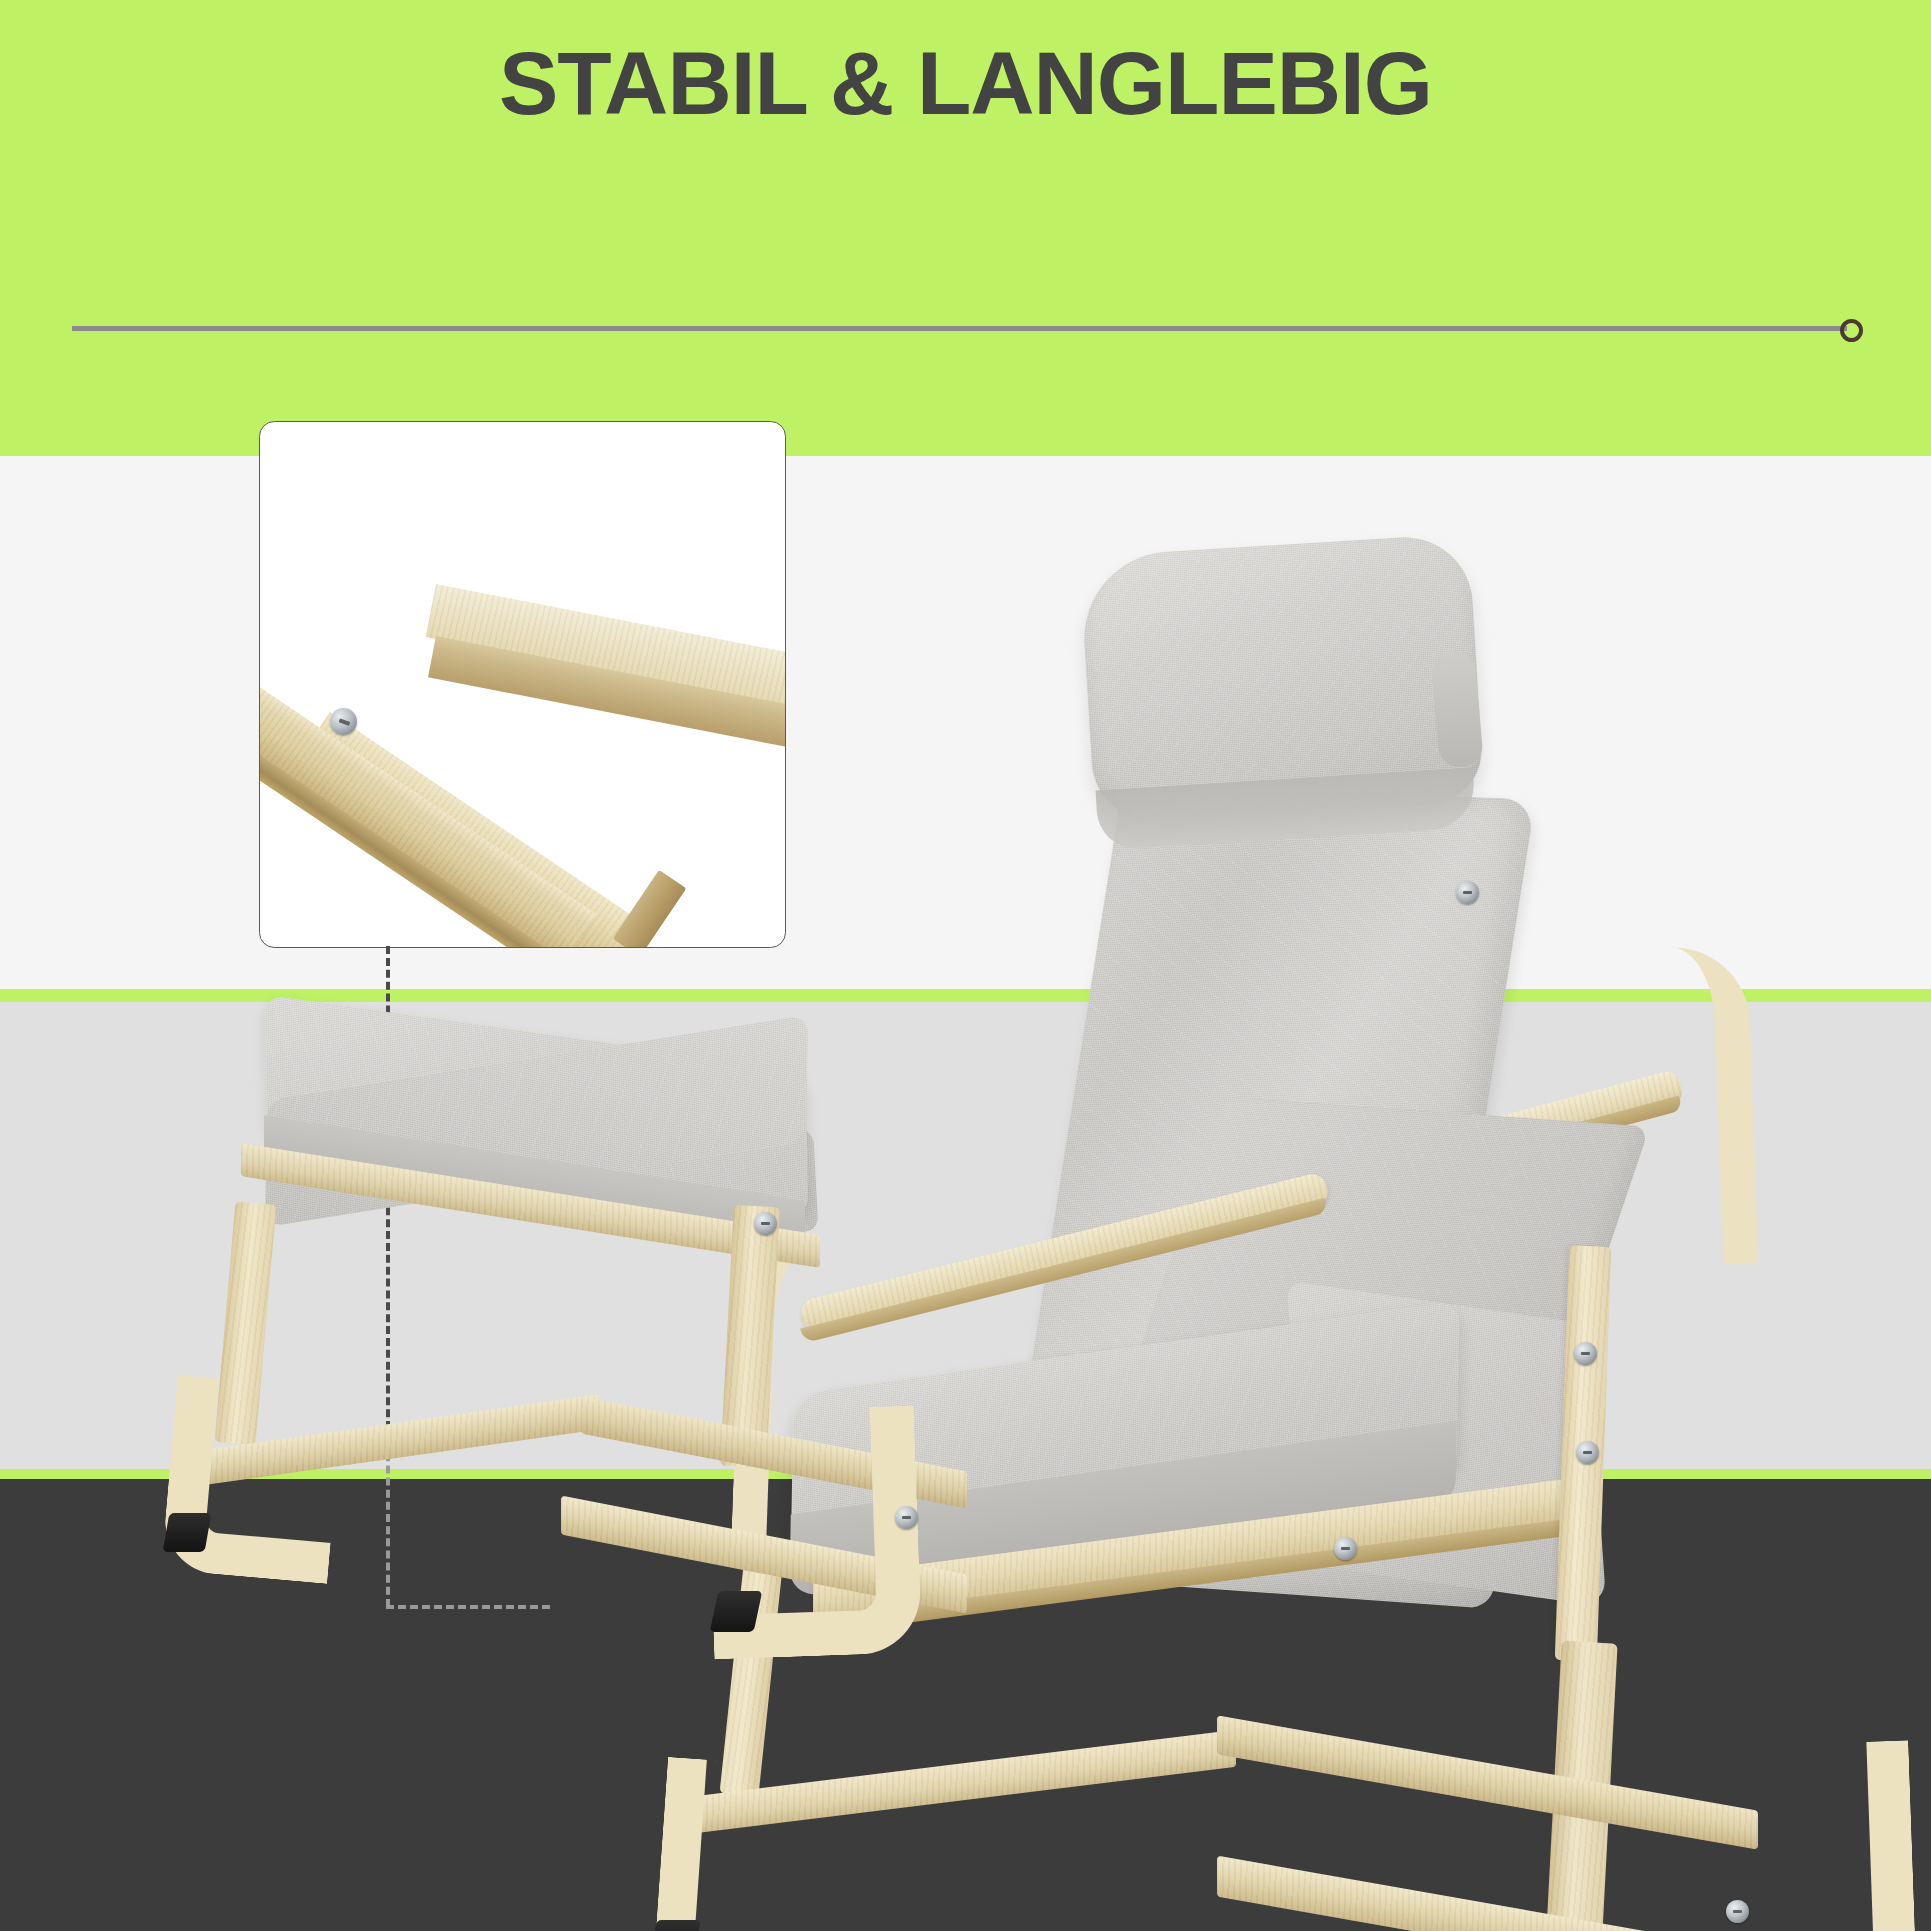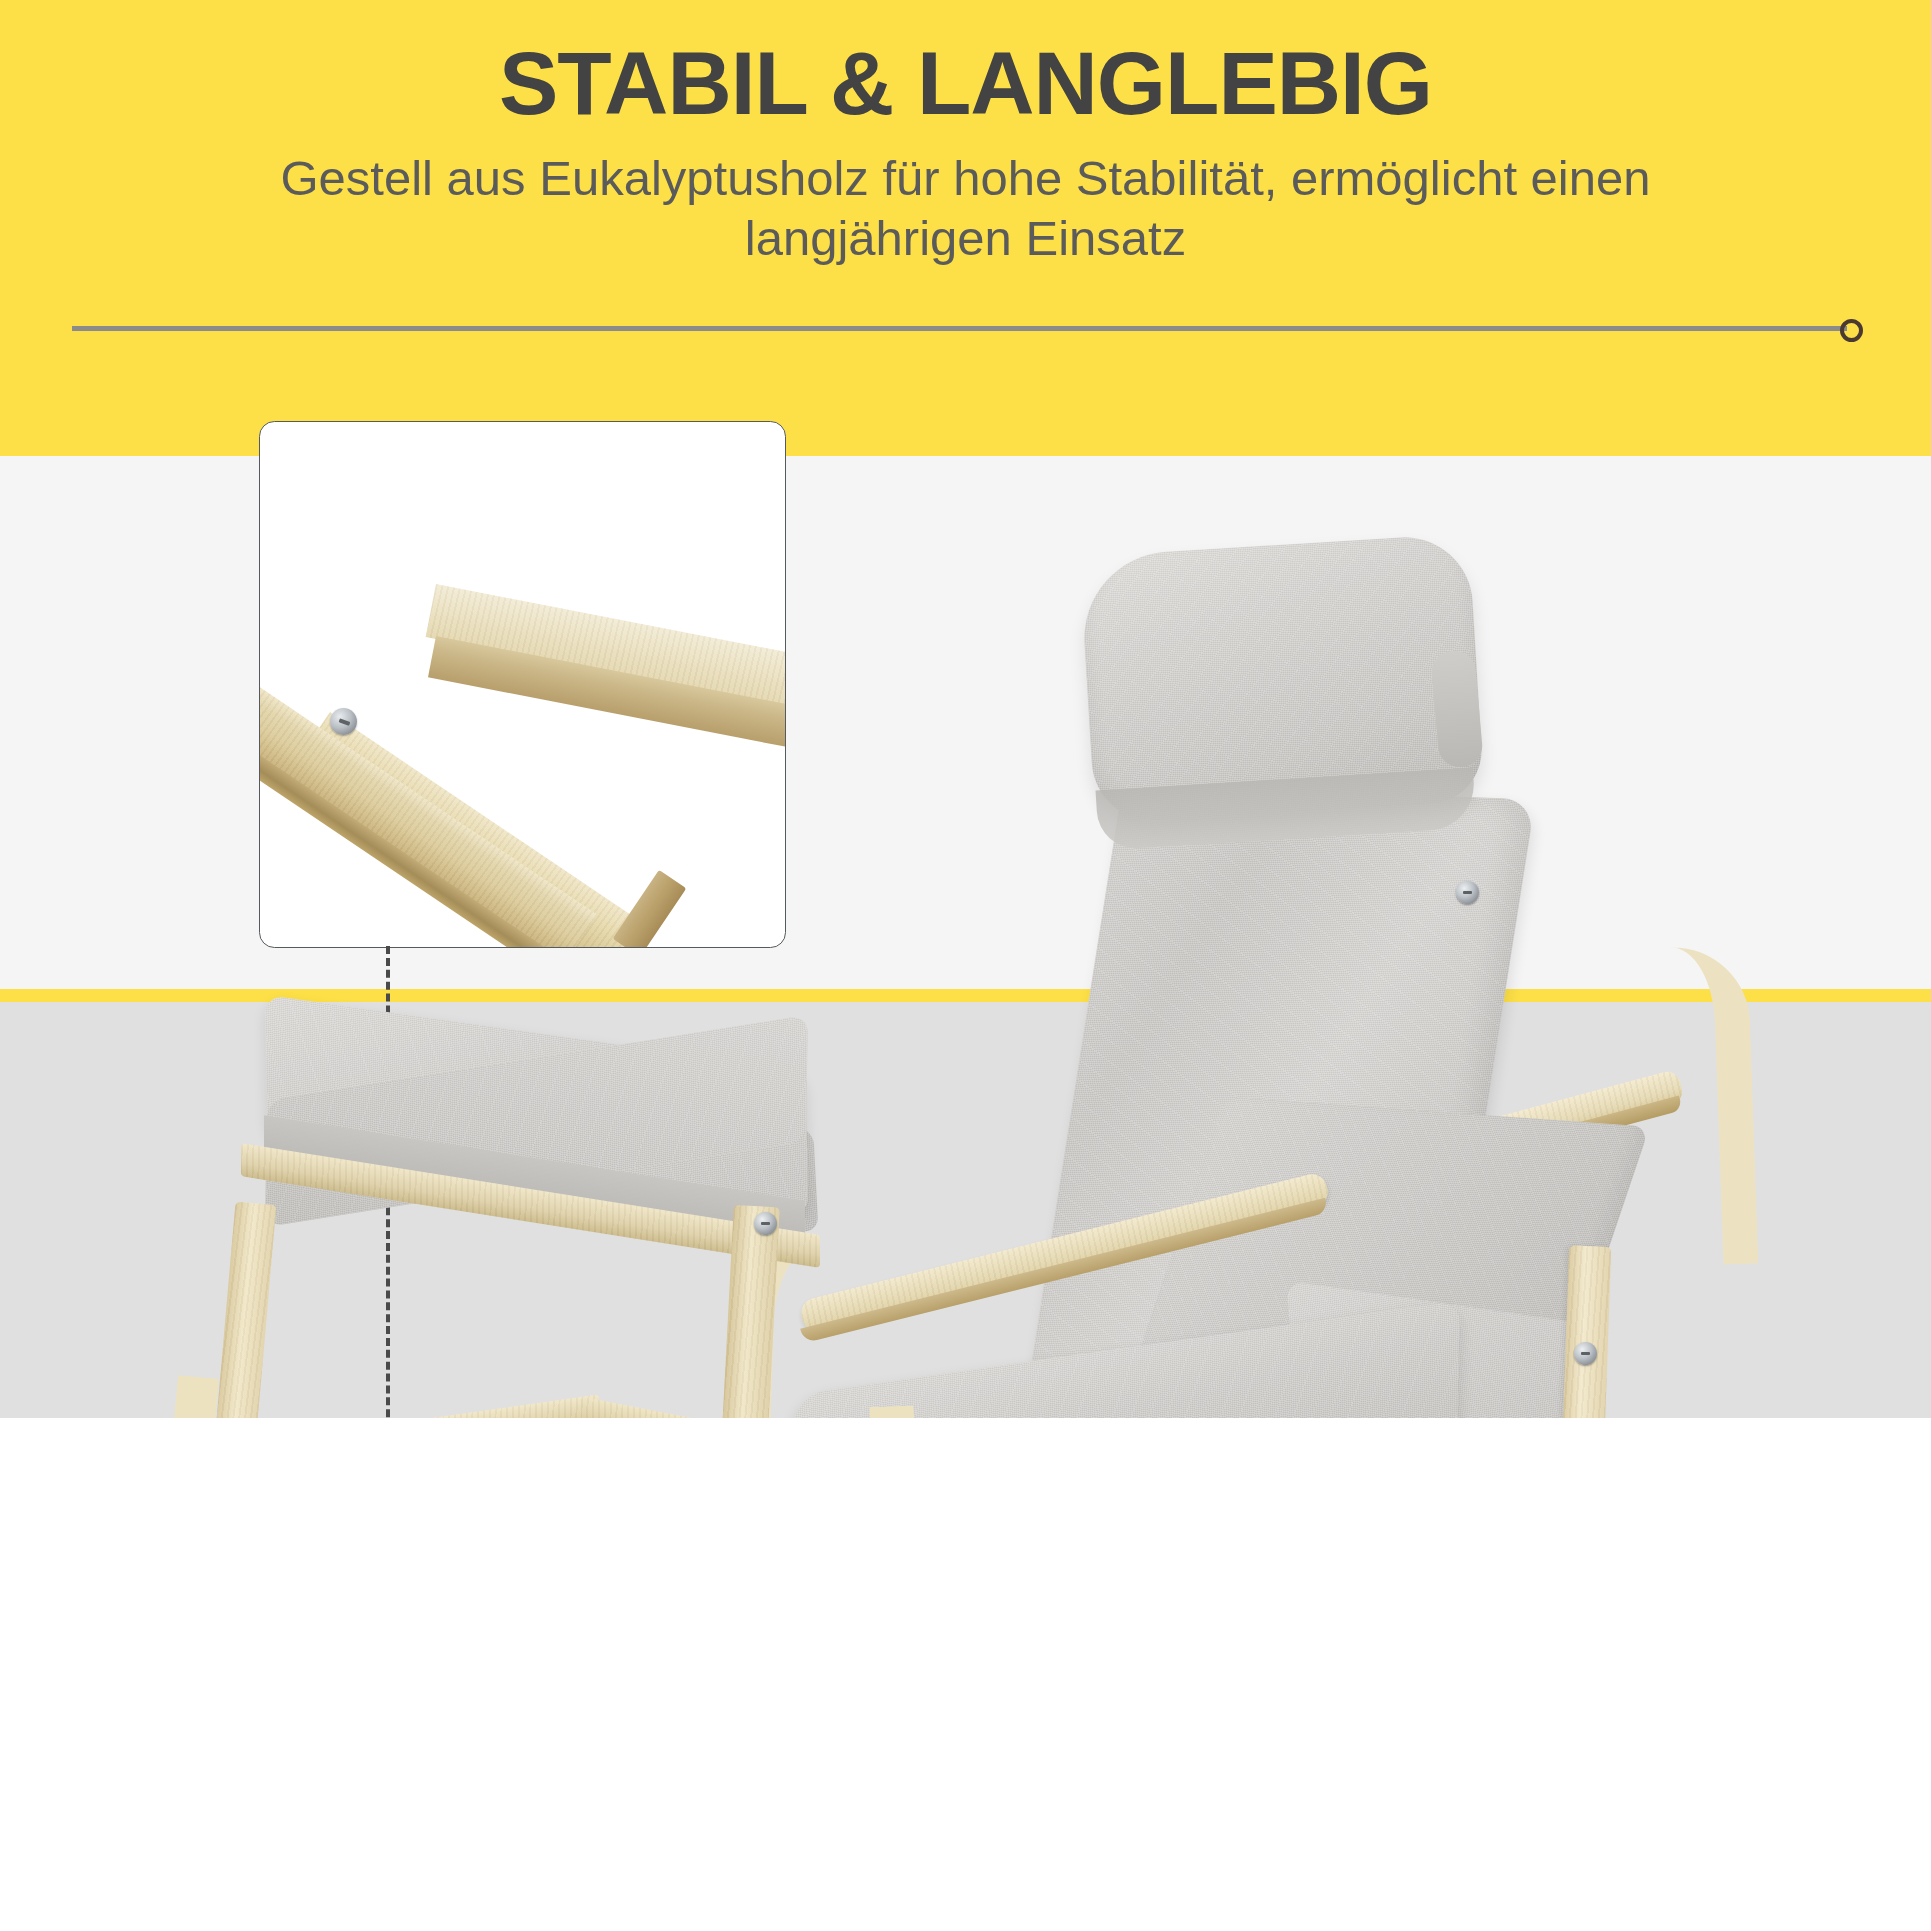--- a/index.html
+++ b/index.html
@@ -1,17 +1,17 @@
 <!DOCTYPE html>
 <html lang="de"><head>
 <meta charset="utf-8">
 <style>
   html,body{margin:0;padding:0;background:#fff;}
   body{width:1931px;height:1931px;overflow:hidden;font-family:"Liberation Sans",sans-serif;}
-  #stage{position:relative;width:1931px;height:1418px;background:#fde047;overflow:hidden;}
+  #stage{position:relative;width:1931px;height:1931px;background:#bef264;overflow:hidden;}
 
   
   .band{position:absolute;left:0;width:1931px;}
   .band-light{top:456px;height:533px;background:#f5f5f5;}
   .band-mid{top:1002px;height:467px;background:#e0e0e0;}
   .band-dark{top:1479px;height:452px;background:#3c3c3c;}
 
   
   .header{position:absolute;left:0;top:0;width:1931px;text-align:center;}
   .title{font-size:89px;font-weight:bold;color:#434343;letter-spacing:-1px;
@@ -236,21 +236,20 @@
 <body>
 
 <div id="stage">
 
   <div class="band band-light"></div>
   <div class="band band-mid"></div>
   <div class="band band-dark"></div>
 
   <div class="header">
     <h1 class="title">STABIL &amp; LANGLEBIG</h1>
-    <p class="subtitle">Gestell aus Eukalyptusholz für hohe Stabilität, ermöglicht einen langjährigen Einsatz</p>
   </div>
 
   <div class="divider-wrap">
     <div class="divider-line"></div>
     <div class="divider-dot"></div>
   </div>
 
   <div class="inset">
     <div class="inset-inner">
       <div class="beam-b">

